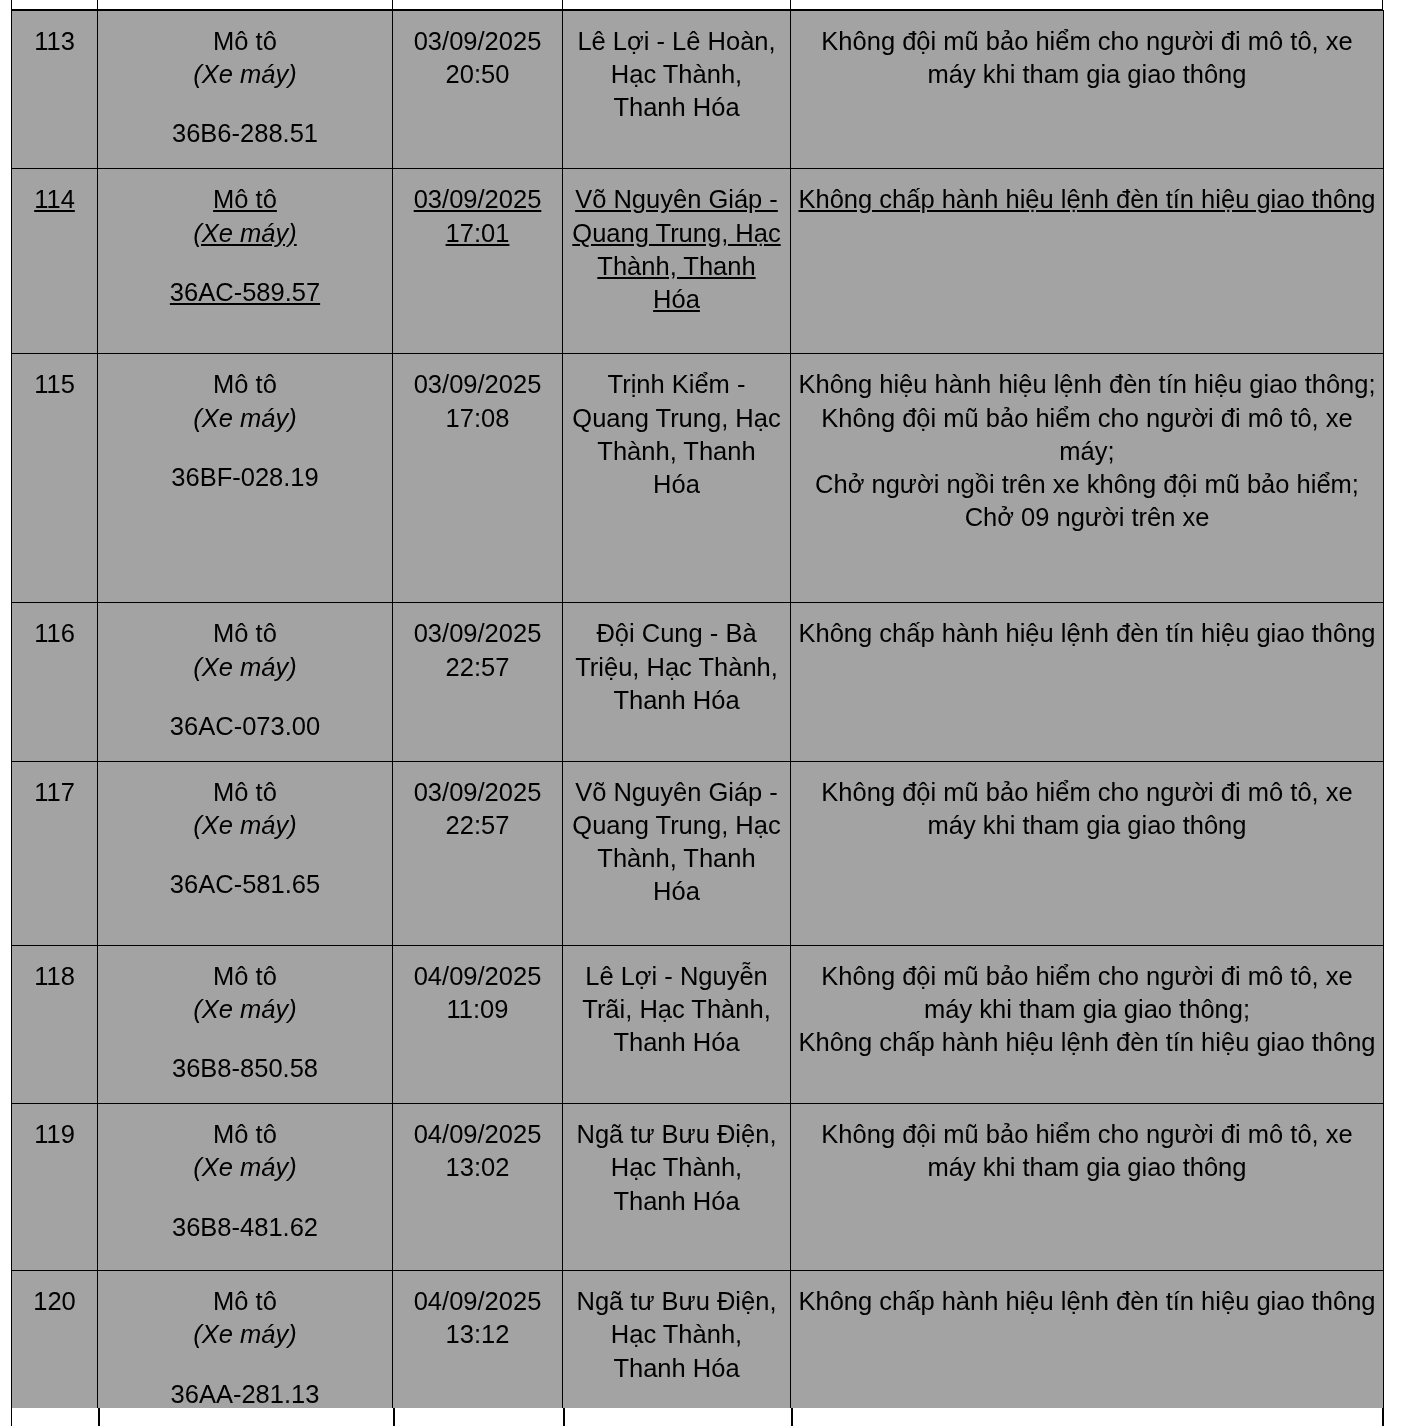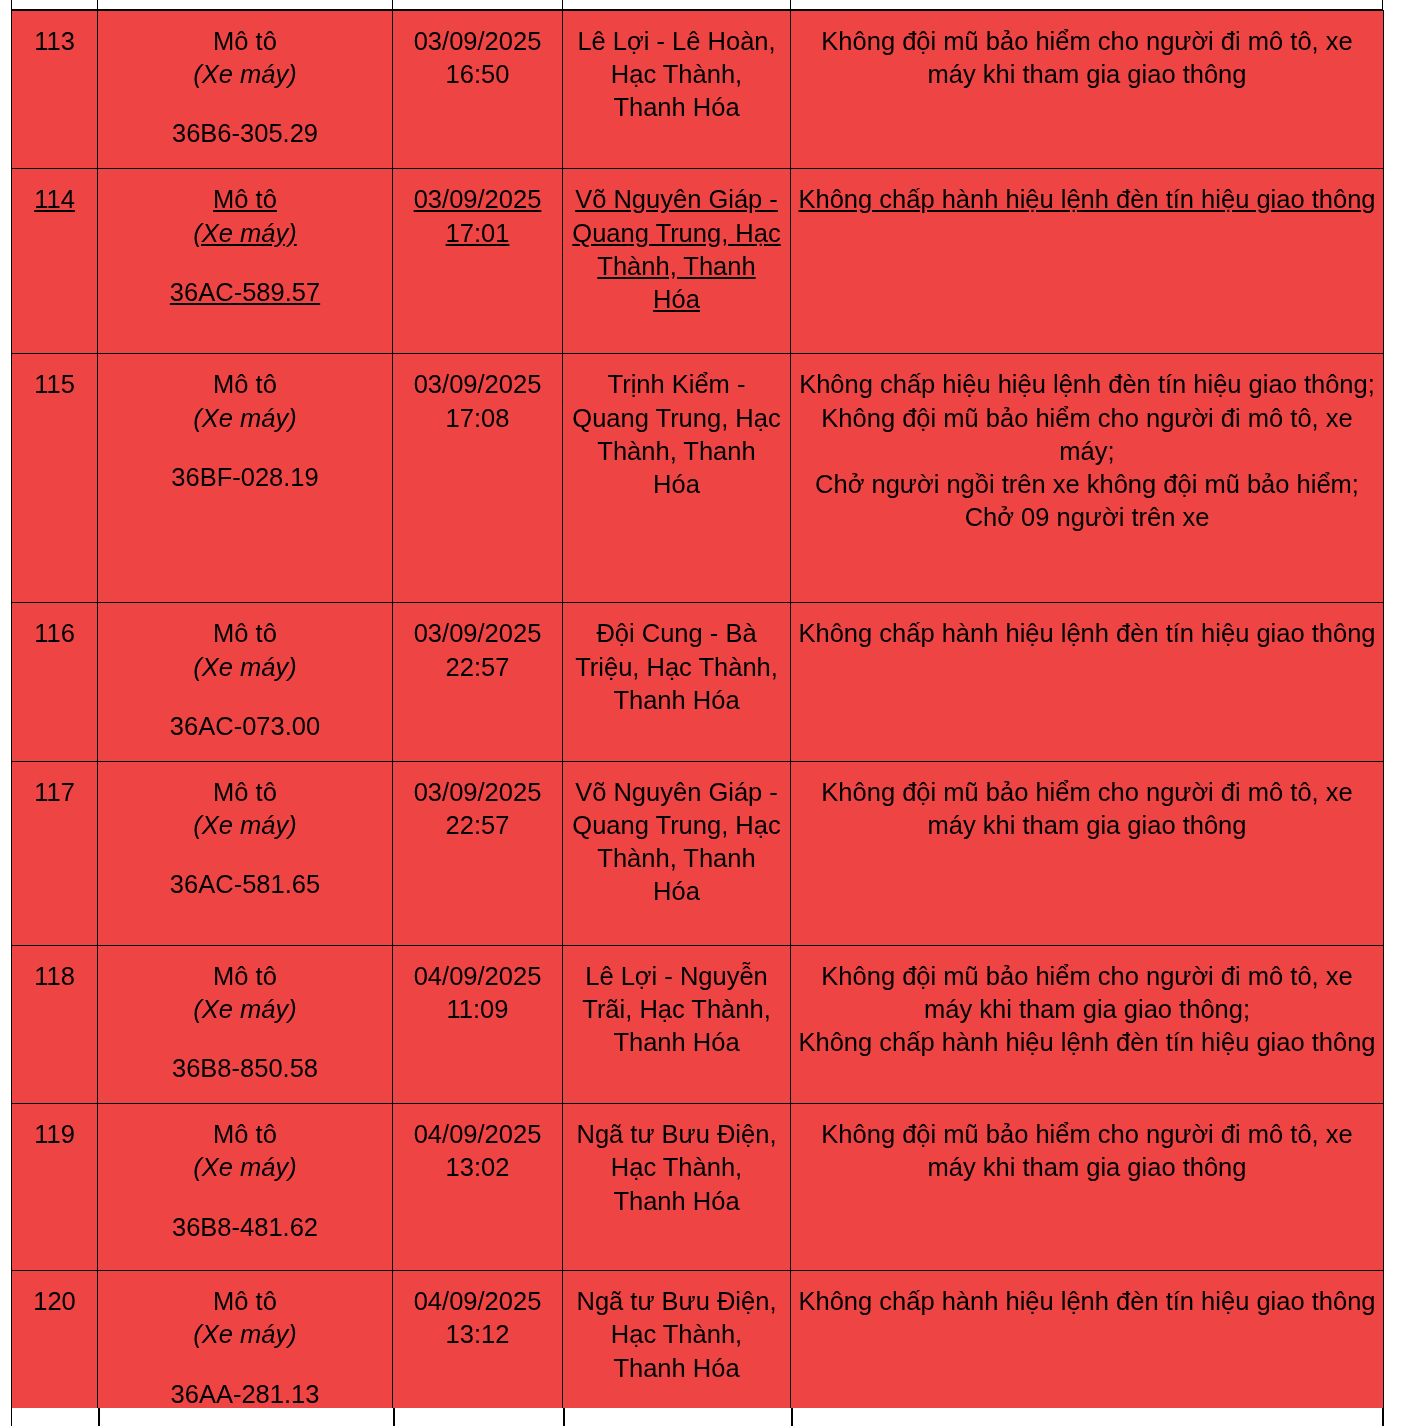--- a/index.html
+++ b/index.html
@@ -53,21 +53,21 @@
     width: 1372px;
     border-collapse: collapse;
     table-layout: fixed;
     font-size: 25.5px;
     line-height: 1.30;
   }
   table.violations td {
     border: 1.6px solid #000000;
     padding: 0;
     vertical-align: top;
-    background: #ef4444;
+    background: #a3a3a3;
   }
 
   
   col.c-stt     { width: 86px; }
   col.c-vehicle { width: 295px; }
   col.c-time    { width: 170px; }
   col.c-place   { width: 228px; }
   col.c-viol    { width: 593px; }
 
   .cell-inner {
@@ -152,27 +152,27 @@
     </colgroup>
     <tbody id="table-body">
         <tr style="height: 152px;">
           <td class="cell-stt">
             <div class="cell-inner"><span>113</span></div>
           </td>
           <td class="cell-vehicle">
             <div class="cell-inner">
               <span class="veh-type">Mô tô</span>
               <span class="veh-kind">(Xe máy)</span>
-              <span class="veh-plate">36B6-305.29</span>
+              <span class="veh-plate">36B6-288.51</span>
             </div>
           </td>
           <td class="cell-time">
             <div class="cell-inner">
               <span class="time-date">03/09/2025</span>
-              <span class="time-hour">16:50</span>
+              <span class="time-hour">20:50</span>
             </div>
           </td>
           <td class="cell-place">
             <div class="cell-inner">
               <span class="place-text">Lê Lợi - Lê Hoàn,</span>
               <span class="place-text">Hạc Thành,</span>
               <span class="place-text">Thanh Hóa</span>
             </div>
           </td>
           <td class="cell-violation">
@@ -232,21 +232,21 @@
           <td class="cell-place">
             <div class="cell-inner">
               <span class="place-text">Trịnh Kiểm -</span>
               <span class="place-text">Quang Trung, Hạc</span>
               <span class="place-text">Thành, Thanh</span>
               <span class="place-text">Hóa</span>
             </div>
           </td>
           <td class="cell-violation">
             <div class="cell-inner">
-              <span class="viol-line">Không chấp hiệu hiệu lệnh đèn tín hiệu giao thông;</span>
+              <span class="viol-line">Không hiệu hành hiệu lệnh đèn tín hiệu giao thông;</span>
               <span class="viol-line">Không đội mũ bảo hiểm cho người đi mô tô, xe máy;</span>
               <span class="viol-line">Chở người ngồi trên xe không đội mũ bảo hiểm;</span>
               <span class="viol-line">Chở 09 người trên xe</span>
             </div>
           </td>
         </tr>
         <tr style="height: 156px;">
           <td class="cell-stt">
             <div class="cell-inner"><span>116</span></div>
           </td>

